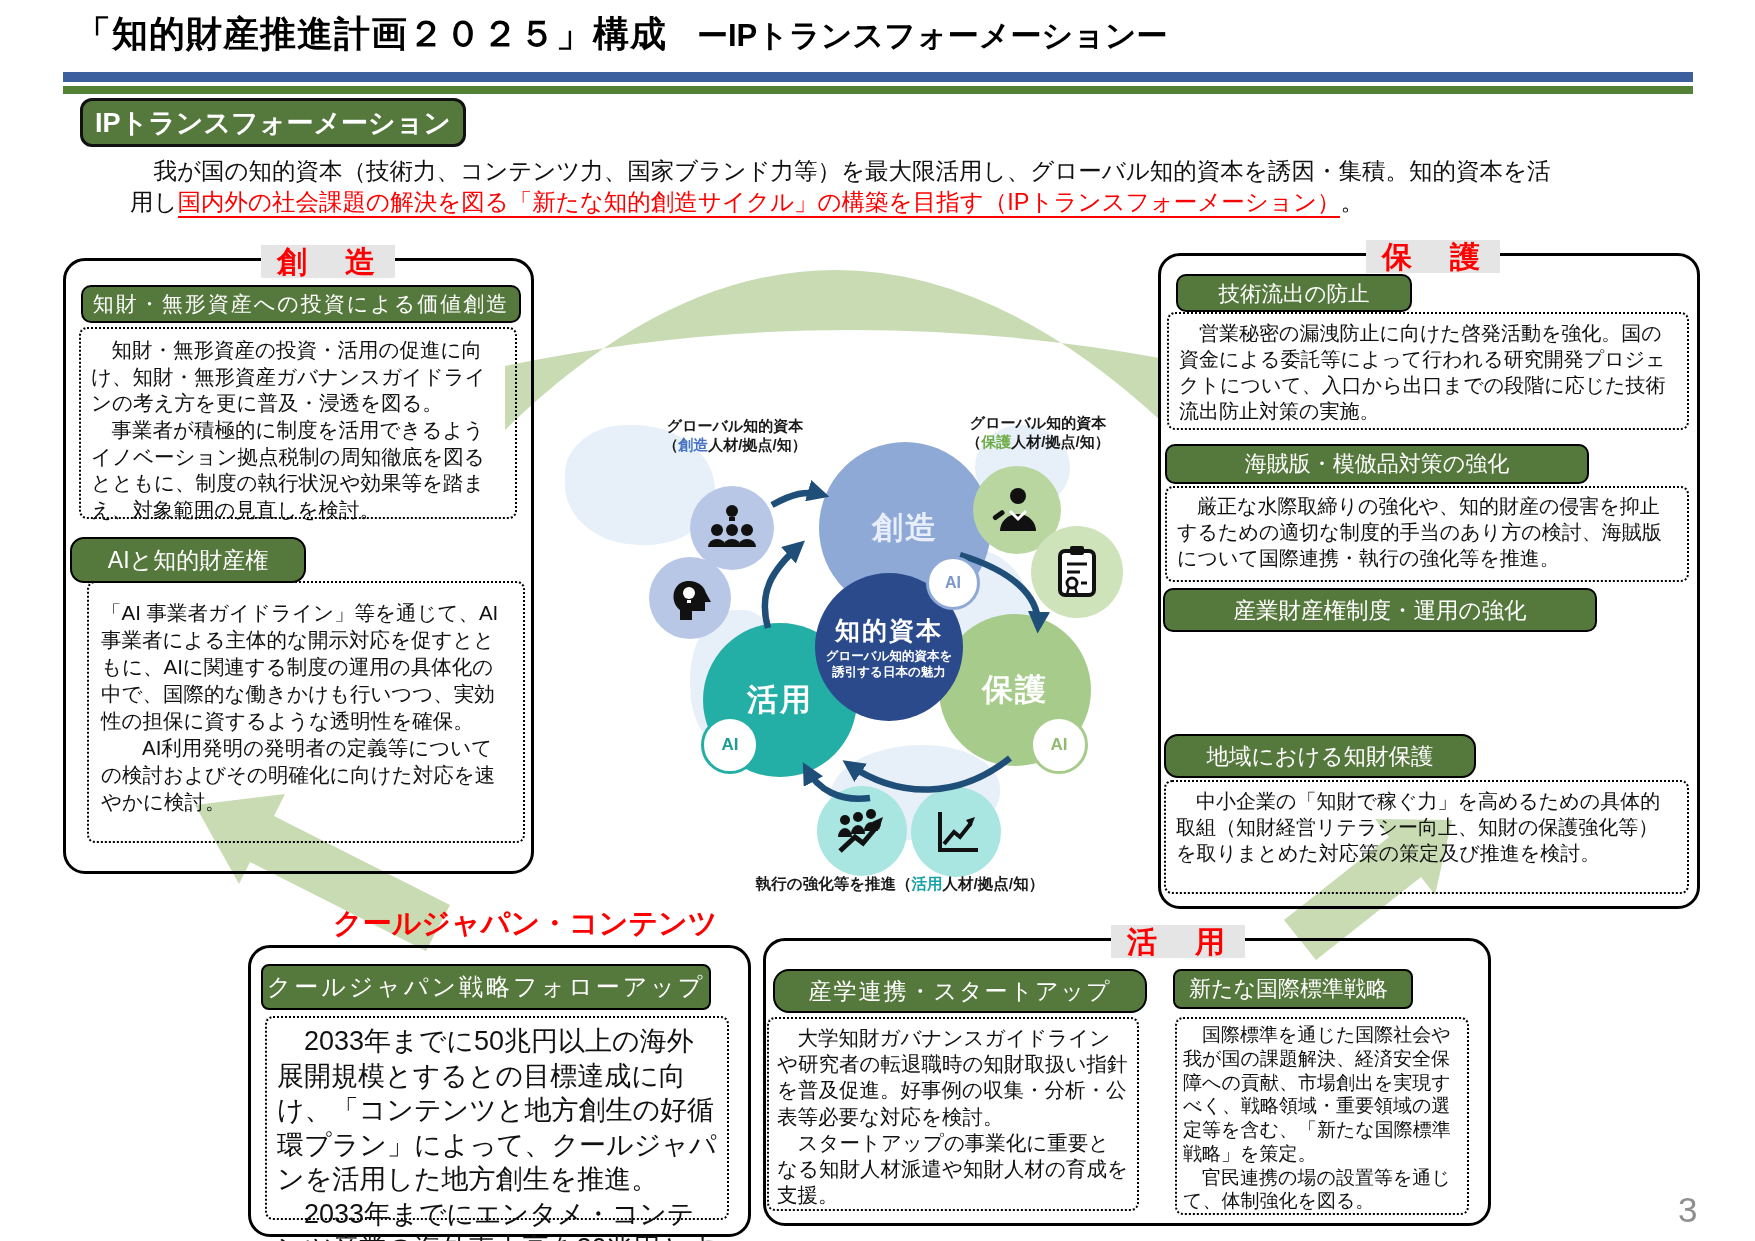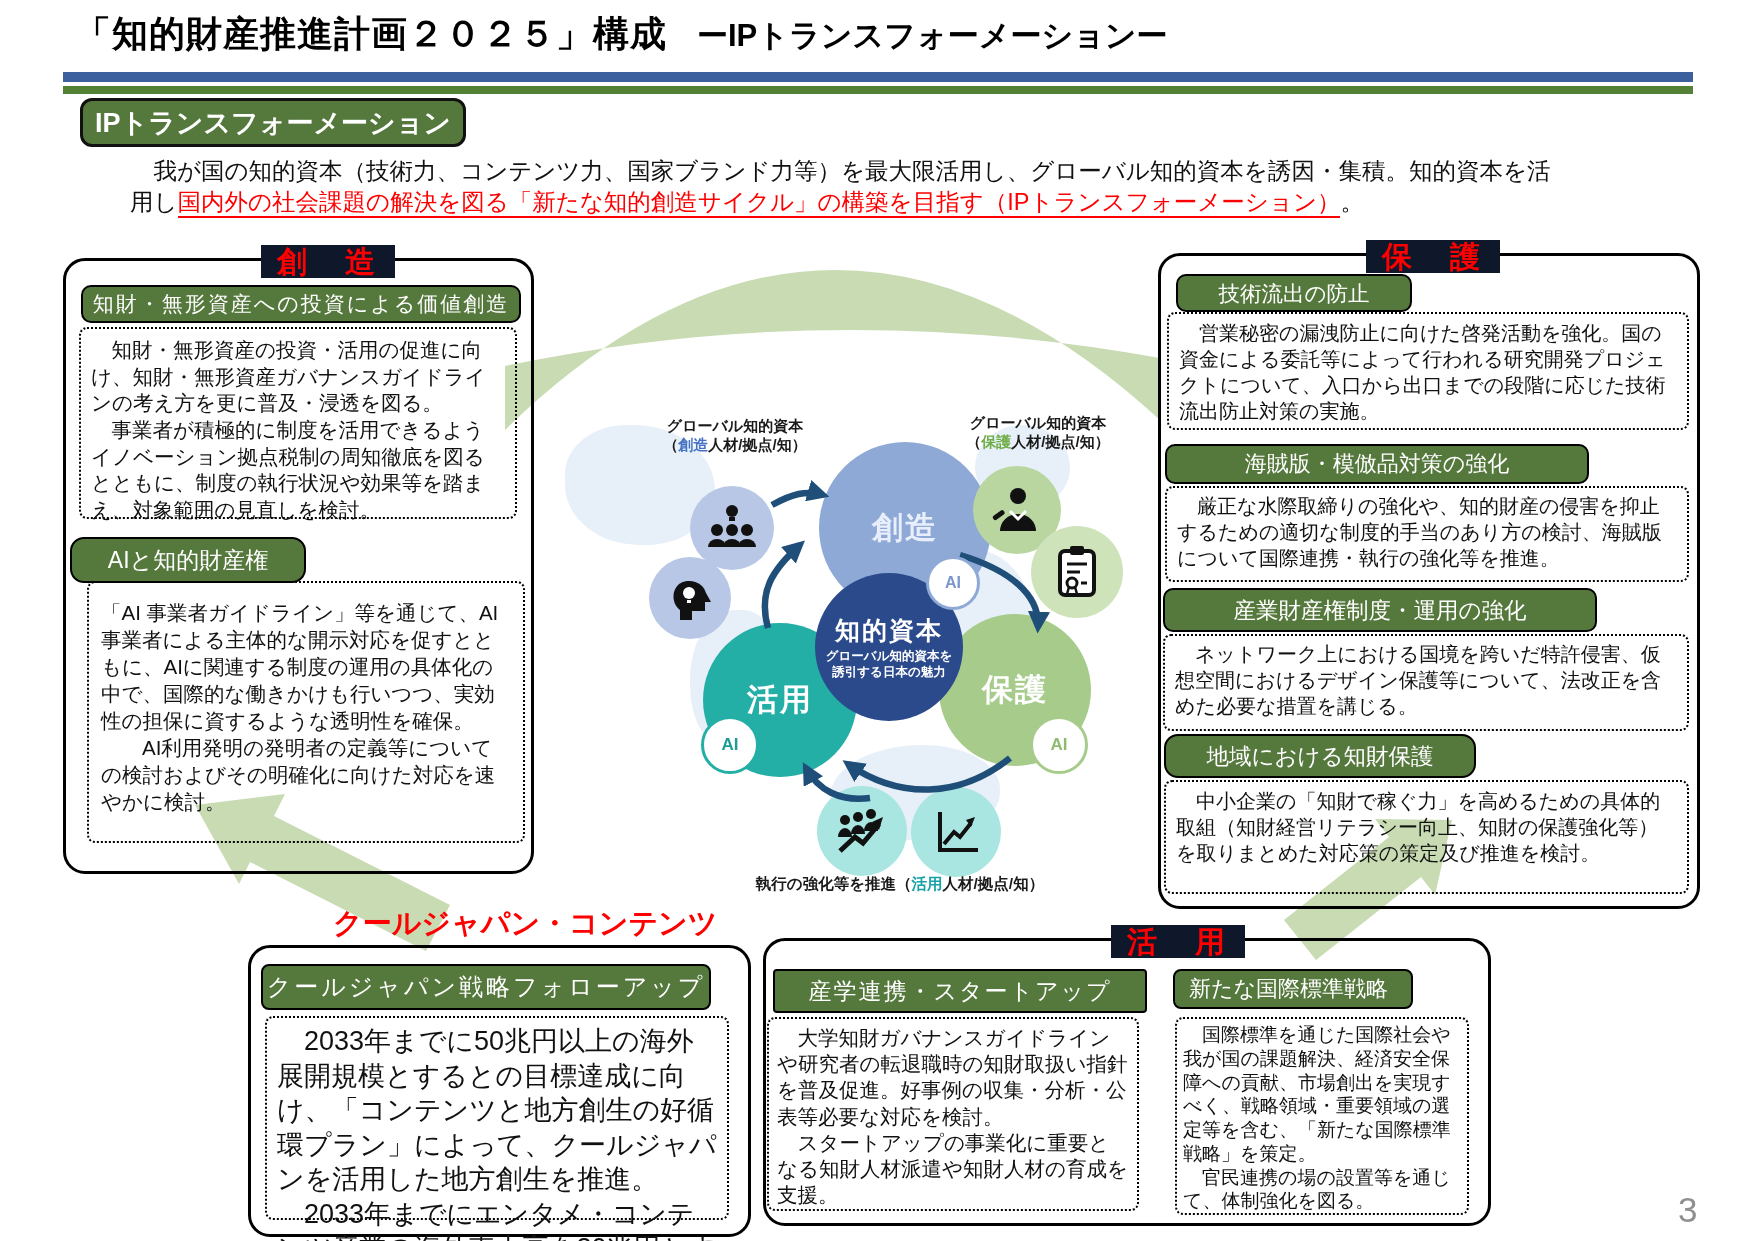--- a/index.html
+++ b/index.html
@@ -14,21 +14,21 @@
   .rule-green{top:86px;height:8px;background:#538135;}
   .badge{position:absolute;left:80px;top:98px;width:380px;height:43px;background:#55783c;
          border:3px solid #111;border-radius:12px;color:#fff;font-size:27px;font-weight:bold;
          display:flex;align-items:center;justify-content:center;}
   .intro{position:absolute;left:130px;top:156px;width:1545px;font-size:23.5px;line-height:31px;
          color:#111;z-index:5;}
   .intro .pre{white-space:pre-wrap;}
   .intro .red{color:#f00;border-bottom:2.5px solid #f00;padding-bottom:1px;}
   
   .box{position:absolute;border:3px solid #000;border-radius:22px;z-index:5;}
-  .box-label{position:absolute;top:-16px;background:#0f172a;padding:0 16px;color:#f00;font-weight:800;
+  .box-label{position:absolute;top:-16px;background:#e5e5e5;padding:0 16px;color:#f00;font-weight:800;
              font-size:30px;line-height:33px;letter-spacing:4px;white-space:nowrap;z-index:6;}
   .free-label{position:absolute;color:#f00;font-weight:800;font-size:29px;white-space:nowrap;z-index:6;}
   .gpill{position:absolute;background:#55783c;border:2.5px solid #000;border-radius:10px;color:#fff;
          font-weight:normal;display:flex;align-items:center;justify-content:center;white-space:nowrap;}
   .dotted{position:absolute;border:2.5px dotted #000;border-radius:8px;color:#111;
           white-space:pre-wrap;box-sizing:border-box;}
   
   .circle{position:absolute;border-radius:50%;display:flex;align-items:center;justify-content:center;
           z-index:3;text-align:center;}
   .circle-word{color:#fff;font-weight:800;letter-spacing:2px;}
@@ -81,35 +81,34 @@
 　　AI利用発明の発明者の定義等についての検討およびその明確化に向けた対応を速やかに検討。</div>
   </div>
 
   <div class="box" style="left:1158px;top:253px;width:536px;height:650px;">
     <div class="box-label" style="left:205px;">保　護</div>
     <div class="gpill" style="left:15px;top:18px;width:232px;height:34px;font-size:21.5px;">技術流出の防止</div>
     <div class="dotted" style="left:6px;top:56px;width:522px;height:118px;padding:6px 10px;font-size:20px;line-height:1.3;">　営業秘密の漏洩防止に向けた啓発活動を強化。国の資金による委託等によって行われる研究開発プロジェクトについて、入口から出口までの段階に応じた技術流出防止対策の実施。</div>
     <div class="gpill" style="left:4px;top:188px;width:420px;height:36px;font-size:22px;">海賊版・模倣品対策の強化</div>
     <div class="dotted" style="left:4px;top:230px;width:524px;height:96px;padding:5px 10px;font-size:20px;line-height:1.3;">　厳正な水際取締りの強化や、知的財産の侵害を抑止するための適切な制度的手当のあり方の検討、海賊版について国際連携・執行の強化等を推進。</div>
     <div class="gpill" style="left:2px;top:332px;width:430px;height:40px;font-size:22.5px;">産業財産権制度・運用の強化</div>
-    <div class="dotted" style="left:2px;top:378px;width:526px;height:97px;padding:5px 10px;font-size:20px;line-height:1.3;">　ネットワーク上における国境を跨いだ特許侵害、仮想空間におけるデザイン保護等について、法改正を含めた必要な措置を講じる。</div>
     <div class="gpill" style="left:3px;top:478px;width:308px;height:40px;font-size:22.5px;border-radius:14px;">地域における知財保護</div>
     <div class="dotted" style="left:3px;top:524px;width:525px;height:114px;padding:6px 10px;font-size:20px;line-height:1.3;">　中小企業の「知財で稼ぐ力」を高めるための具体的取組（知財経営リテラシー向上、知財の保護強化等）を取りまとめた対応策の策定及び推進を検討。</div>
   </div>
 
   <div class="free-label" style="left:333px;top:904px;">クールジャパン・コンテンツ</div>
   <div class="box" style="left:248px;top:945px;width:497px;height:286px;">
     <div class="gpill" style="left:10px;top:16px;width:446px;height:42px;font-size:24px;letter-spacing:3px;border-radius:8px;">クールジャパン戦略フォローアップ</div>
     <div class="dotted" style="left:14px;top:68px;width:464px;height:204px;padding:6px 10px;font-size:27px;line-height:1.28;">　2033年までに50兆円以上の海外展開規模とするとの目標達成に向け、「コンテンツと地方創生の好循環プラン」によって、クールジャパンを活用した地方創生を推進。
 　2033年までにエンタメ・コンテンツ産業の海外売上高を20兆円とするとの目標に向けて、官民でPDCAサイクルを加速化。</div>
   </div>
 
   <div class="box" style="left:763px;top:938px;width:722px;height:282px;">
     <div class="box-label" style="left:345px;">活　用</div>
-    <div class="gpill" style="left:7px;top:28px;width:370px;height:40px;font-size:23px;letter-spacing:2px;border-radius:4px;">産学連携・スタートアップ</div>
+    <div class="gpill" style="left:7px;top:28px;width:370px;height:40px;font-size:23px;letter-spacing:2px;border-radius:16px;">産学連携・スタートアップ</div>
     <div class="dotted" style="left:1px;top:76px;width:372px;height:194px;padding:6px 8px;font-size:20.5px;line-height:1.28;">　大学知財ガバナンスガイドラインや研究者の転退職時の知財取扱い指針を普及促進。好事例の収集・分析・公表等必要な対応を検討。
 　スタートアップの事業化に重要となる知財人材派遣や知財人材の育成を支援。</div>
     <div class="gpill" style="left:407px;top:28px;width:240px;height:40px;font-size:22px;justify-content:flex-start;padding-left:14px;box-sizing:border-box;border-radius:8px;">新たな国際標準戦略</div>
     <div class="dotted" style="left:409px;top:76px;width:294px;height:198px;padding:4px 6px;font-size:19px;line-height:1.25;">　国際標準を通じた国際社会や我が国の課題解決、経済安全保障への貢献、市場創出を実現すべく、戦略領域・重要領域の選定等を含む、「新たな国際標準戦略」を策定。
 　官民連携の場の設置等を通じて、体制強化を図る。</div>
   </div>
 
   <div class="circle" style="left:819px;top:442px;width:172px;height:172px;background:#8ea9d6;">
     <span class="circle-word" style="font-size:31px;color:#e8eefb;">創造</span>
   </div>

